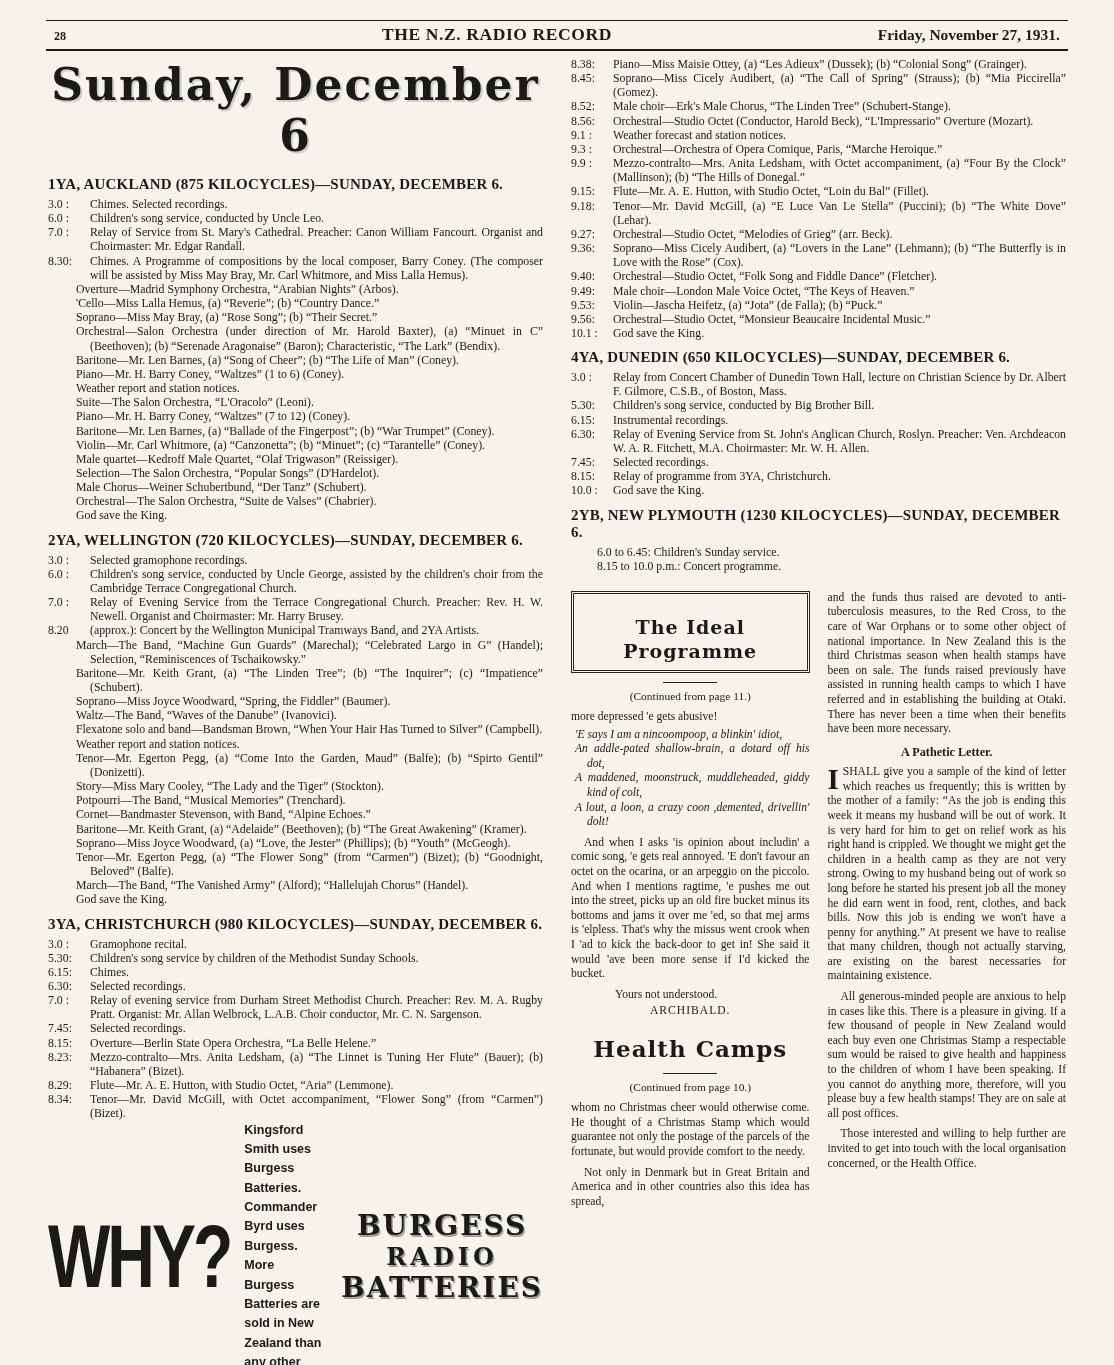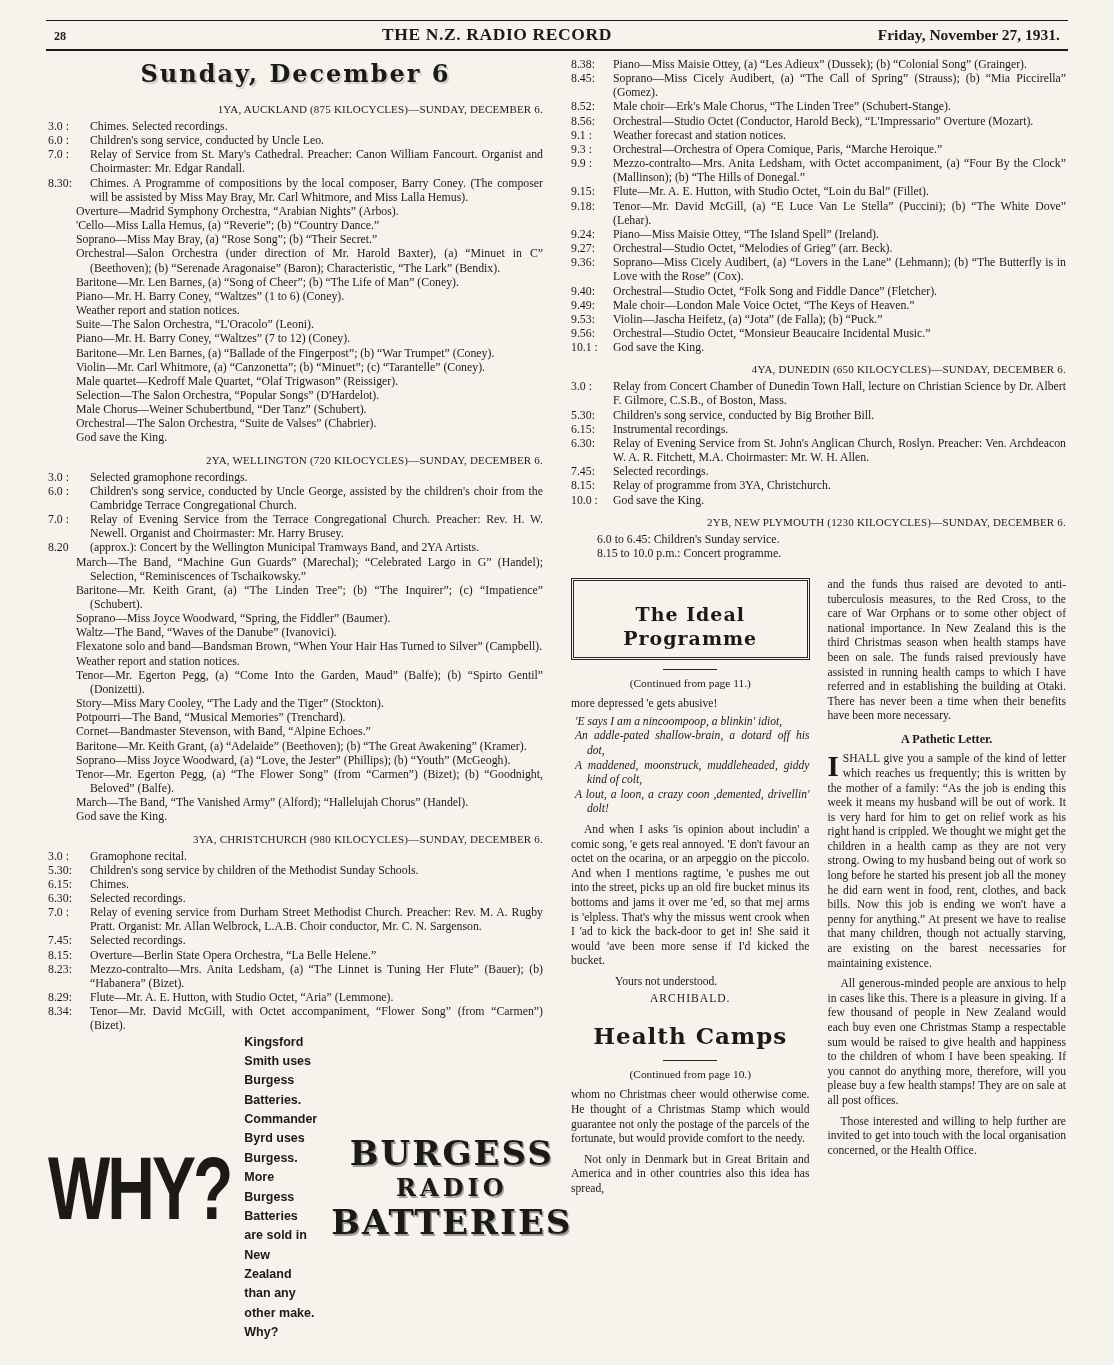--- a/index.html
+++ b/index.html
@@ -16,25 +16,25 @@
   .page-num { width:120px; font-weight:bold; font-size:12px; }
   .paper-title { flex:1; text-align:center; font-weight:bold; font-size:17.5px; letter-spacing:.6px; }
   .paper-date { width:240px; text-align:right; font-weight:bold; font-size:15.5px;font-family:Liberation Serif, serif; }
 
   
   .columns { display:flex; gap:28px; padding:6px 48px 0 48px; height:1272px; }
   .col { flex:1; min-width:0; display:flex; flex-direction:column; }
 
   .day-heading {
     text-align:center; margin:2px 0 6px; font-family:"DejaVu Serif", serif;
-    font-weight:bold; font-size:24px; letter-spacing:2px;
+    font-weight:bold; font-size:44px; letter-spacing:2px;
     text-shadow:2px 2px 0 rgba(0,0,0,.15);
   }
   .station-heading {
-    text-align:right; font-size:11px; font-weight:normal;
+    text-align:left; font-size:15px; font-weight:bold;
     margin:9px 0 4px; letter-spacing:.2px;
   }
   .station-heading:empty { display:none; margin:0; }
   .entries p { margin:0; }
   .entry {
     position:relative; padding-left:42px; font-size:11.8px; line-height:1.2;
     text-align:justify;
   }
   .entry .time { position:absolute; left:0; top:0; white-space:pre; }
   .entry.sub { text-indent:-14px; }
@@ -45,21 +45,21 @@
   .ad-why {
     font-family:"Liberation Sans", sans-serif; font-weight:900; font-size:66px;
     letter-spacing:-3px; transform:scaleY(1.35); transform-origin:center;
     white-space:nowrap;
   }
   .ad-copy {
     font-family:"Liberation Sans", sans-serif; font-weight:bold; font-size:12.5px;
     line-height:1.55; width:212px; text-align:left;
   }
   .ad-brand { flex:1; text-align:center; font-family:"DejaVu Serif", serif; font-weight:bold; }
-  .brand-l1, .brand-l3 { font-size:34px; letter-spacing:2px; text-shadow:1.5px 1.5px 0 rgba(0,0,0,.35); }
+  .brand-l1, .brand-l3 { font-size:28px; letter-spacing:2px; text-shadow:1.5px 1.5px 0 rgba(0,0,0,.35); }
   .brand-l2 { font-size:24px; letter-spacing:4px; text-shadow:1.5px 1.5px 0 rgba(0,0,0,.35); }
 
   
   .articles { display:flex; gap:18px; margin-top:18px; }
   .article-col { flex:1; min-width:0; font-size:11.6px; line-height:1.26; text-align:justify; }
   .ip-box {
     border:3px double #2a2722; padding:22px 4px 6px 4px; text-align:center;
     font-family:"DejaVu Serif", serif; font-weight:bold; font-size:19px; letter-spacing:1px;
   }
   .flourish { width:54px; margin:6px auto 6px auto; border-bottom:1.5px solid #2a2722; height:3px; }
@@ -247,21 +247,20 @@
                 <p class="entry"><span class="time">9.1 :</span><span class="text">Weather forecast and station notices.</span></p>
 
                 <p class="entry"><span class="time">9.3 :</span><span class="text">Orchestral—Orchestra of Opera Comique, Paris, “Marche Heroique.”</span></p>
 
                 <p class="entry"><span class="time">9.9 :</span><span class="text">Mezzo-contralto—Mrs. Anita Ledsham, with Octet accompaniment, (a) “Four By the Clock” (Mallinson); (b) “The Hills of Donegal.”</span></p>
 
                 <p class="entry"><span class="time">9.15:</span><span class="text">Flute—Mr. A. E. Hutton, with Studio Octet, “Loin du Bal” (Fillet).</span></p>
 
                 <p class="entry"><span class="time">9.18:</span><span class="text">Tenor—Mr. David McGill, (a) “E Luce Van Le Stella” (Puccini); (b) “The White Dove” (Lehar).</span></p>
 
-                <p class="entry"><span class="time">9.24:</span><span class="text">Piano—Miss Maisie Ottey, “The Island Spell” (Ireland).</span></p>
 
                 <p class="entry"><span class="time">9.27:</span><span class="text">Orchestral—Studio Octet, “Melodies of Grieg” (arr. Beck).</span></p>
 
                 <p class="entry"><span class="time">9.36:</span><span class="text">Soprano—Miss Cicely Audibert, (a) “Lovers in the Lane” (Lehmann); (b) “The Butterfly is in Love with the Rose” (Cox).</span></p>
 
                 <p class="entry"><span class="time">9.40:</span><span class="text">Orchestral—Studio Octet, “Folk Song and Fiddle Dance” (Fletcher).</span></p>
 
                 <p class="entry"><span class="time">9.49:</span><span class="text">Male choir—London Male Voice Octet, “The Keys of Heaven.”</span></p>
 
                 <p class="entry"><span class="time">9.53:</span><span class="text">Violin—Jascha Heifetz, (a) “Jota” (de Falla); (b) “Puck.”</span></p>

